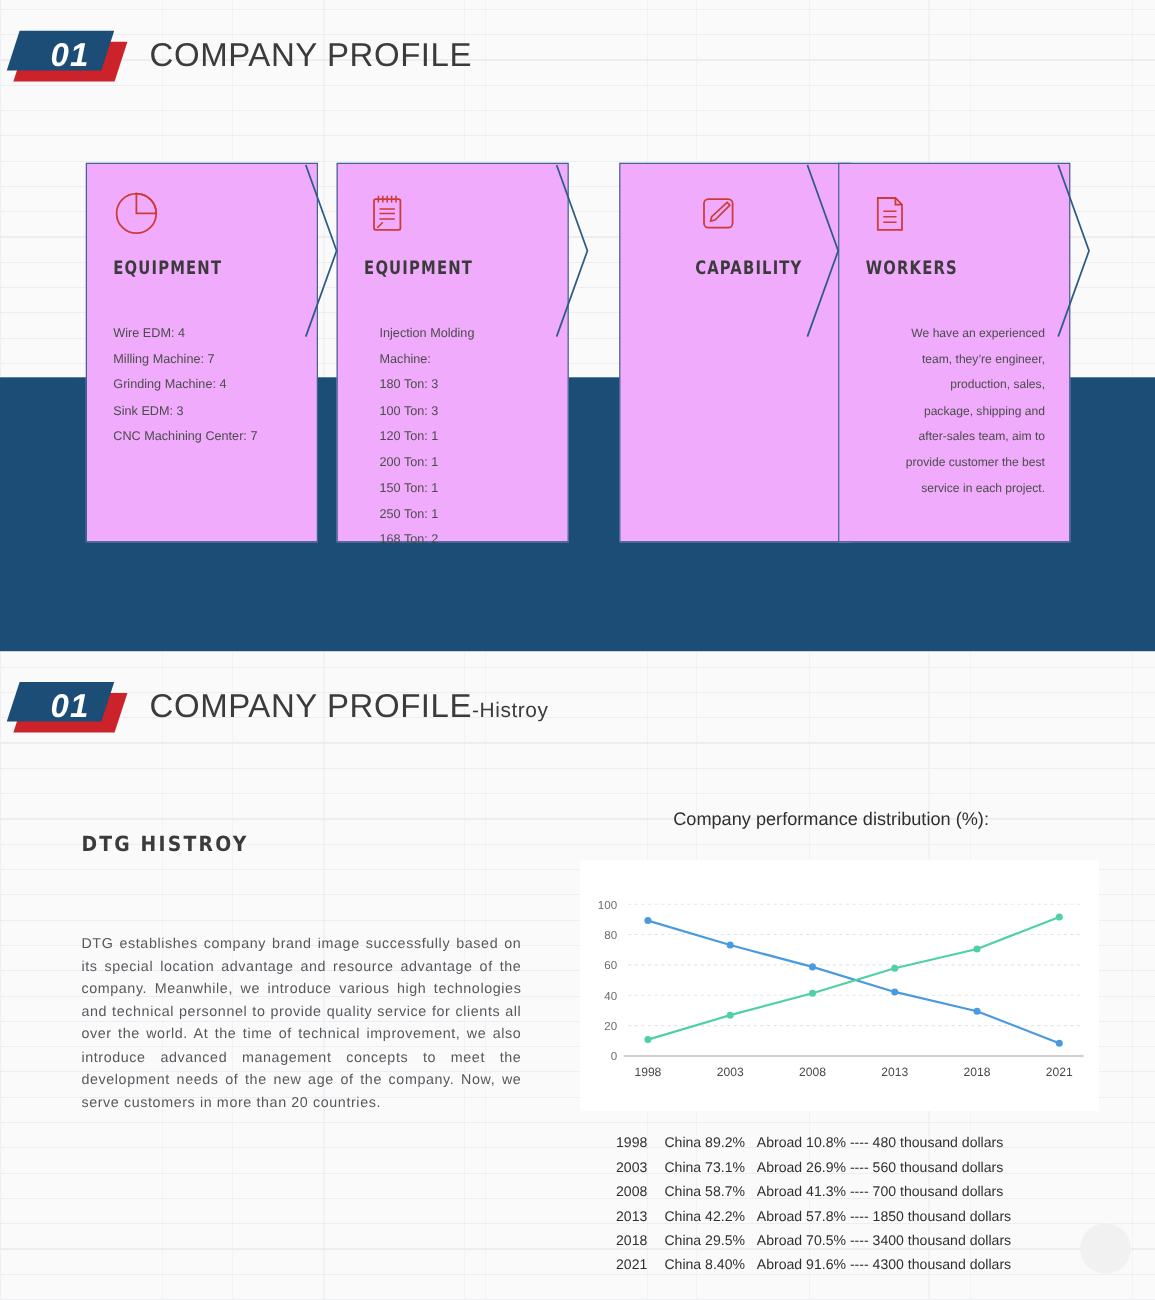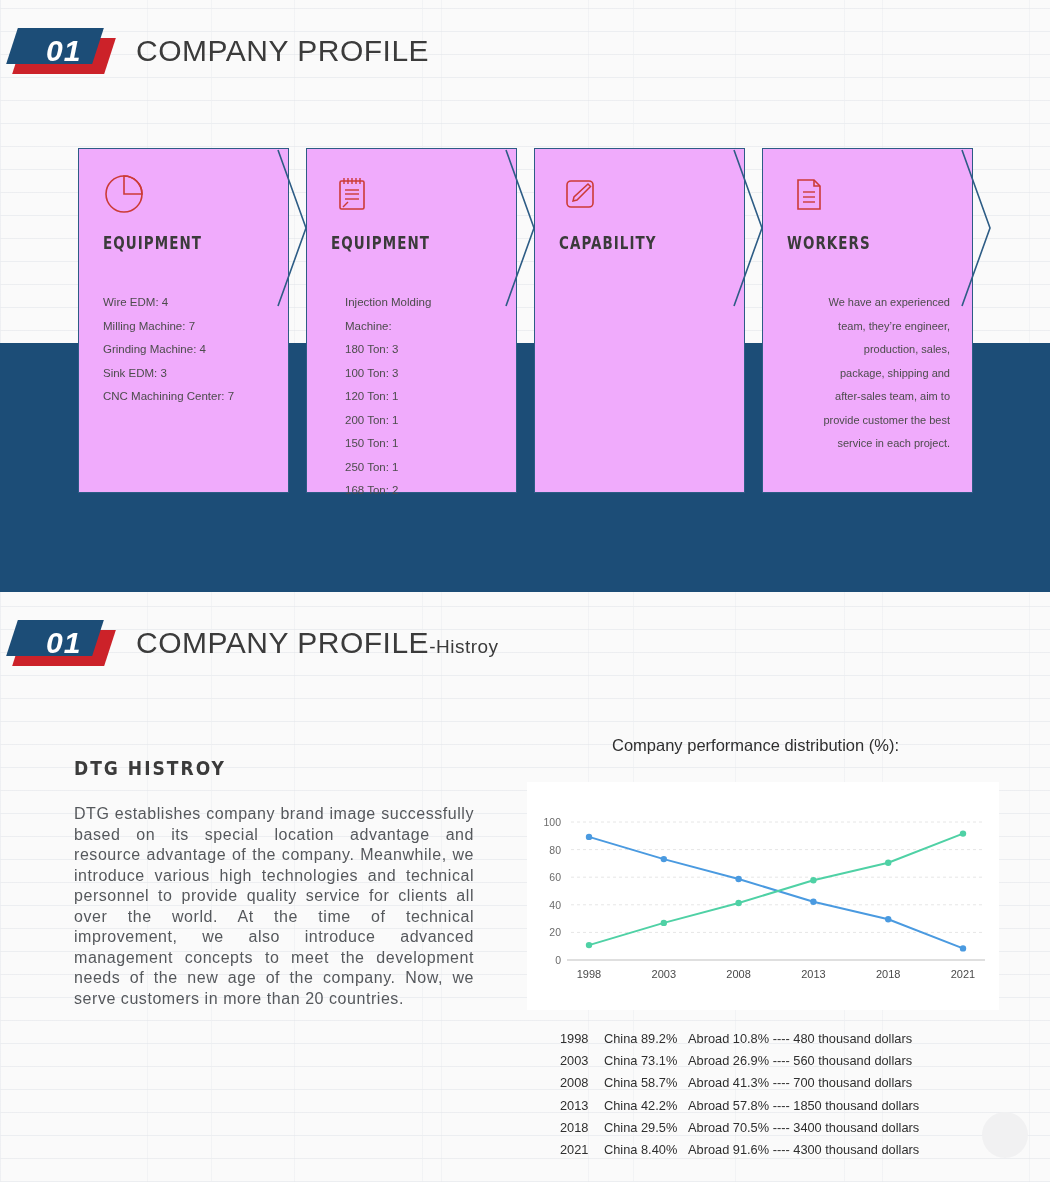--- a/index.html
+++ b/index.html
@@ -71,22 +71,22 @@
   
   .chev{position:absolute;top:148px;width:40px;height:160px;z-index:6;}
 
   
   .hist-title{
     position:absolute;left:74px;top:757px;z-index:5;
     font-size:19px;letter-spacing:2px;color:#3b3b3b;font-weight:600;
     font-family:"DejaVu Sans Condensed","Liberation Sans",sans-serif;
   }
   .hist-text{
-    position:absolute;left:74px;top:804px;width:400px;z-index:5;
-    font-size:16px;line-height:20.5px;color:#55585c;text-align:justify;
+    position:absolute;left:74px;top:848px;width:400px;z-index:5;
+    font-size:13px;line-height:20.5px;color:#55585c;text-align:justify;
     letter-spacing:.55px;
   }
 
   
   .chart-title{
     position:absolute;left:612px;top:736px;z-index:5;
     font-size:16.5px;color:#2f2f2f;
   }
   .chart-panel{
     position:absolute;left:527px;top:782px;width:472px;height:228px;
@@ -181,21 +181,21 @@
         <div>100 Ton: 3</div>
         <div>120 Ton: 1</div>
         <div>200 Ton: 1</div>
         <div>150 Ton: 1</div>
         <div>250 Ton: 1</div>
         <div>168 Ton: 2</div>
       </div>
     </div>
   </div>
 
-  <div class="card" style="left:534px;">
+  <div class="card" style="left:563px;padding-left:44px;">
     <div class="inner">
       <svg class="card-icon" viewBox="0 0 42 42">
         <rect x="8" y="8" width="26" height="26" rx="4" fill="none" stroke="#cc3b36" stroke-width="1.6"></rect>
         <path d="M29 11 L31.5 13.5 L18 27 L14 28 L15 24 Z" fill="none" stroke="#cc3b36" stroke-width="1.5"></path>
       </svg>
       <div class="card-title">CAPABILITY</div>
     </div>
   </div>
 
   <div class="card" style="left:762px;">

